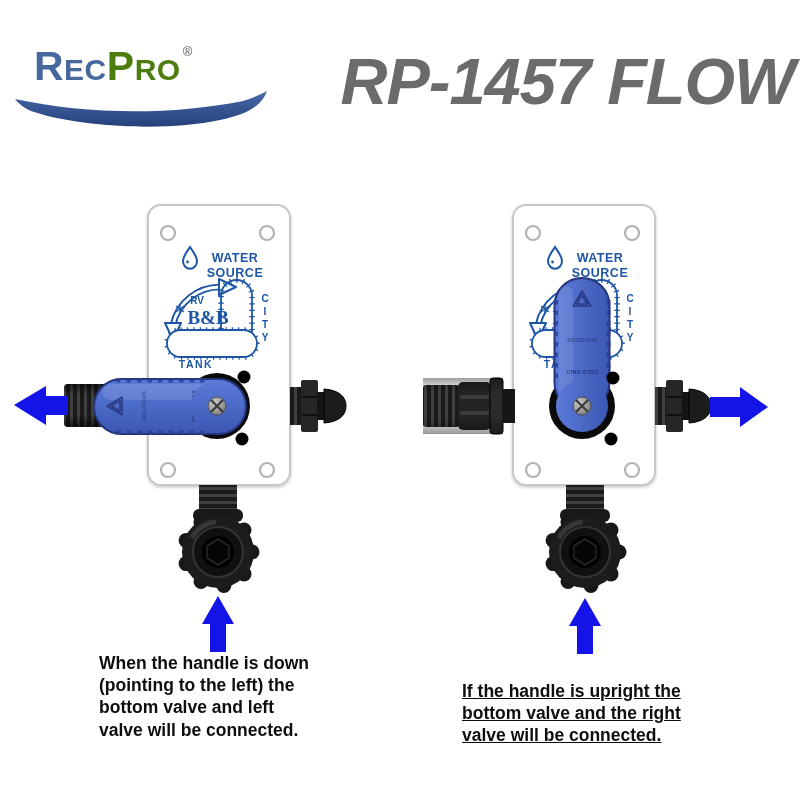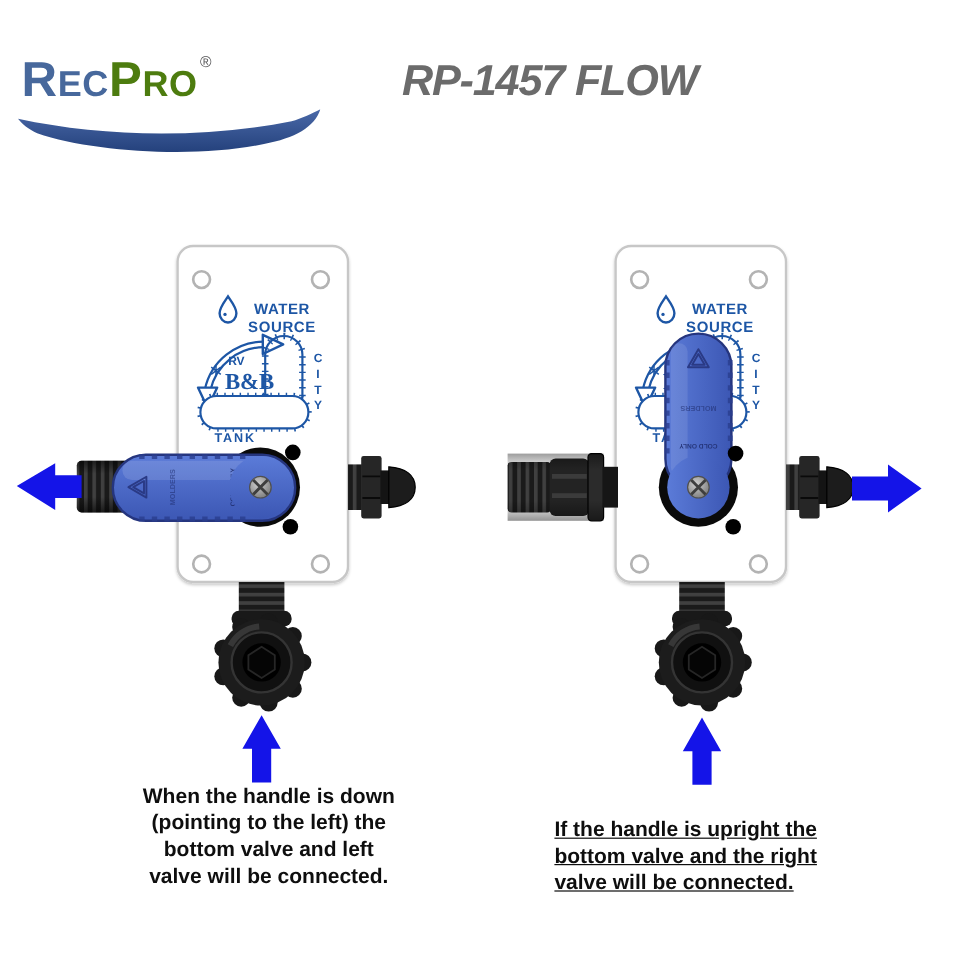--- a/index.html
+++ b/index.html
@@ -1,44 +1,44 @@
 <!DOCTYPE html>
 <html><head>
 <meta charset="utf-8">
 <style>
   html,body{margin:0;padding:0;background:#fff;}
   .canvas{position:relative;width:800px;height:800px;background:#ffffff;overflow:hidden;
           font-family:"Liberation Sans",sans-serif;}
 
   
   .logo{position:absolute;left:18px;top:46px;width:260px;height:90px;}
-  .logo-text{display:flex;align-items:baseline;}
+  .logo-text{display:flex;align-items:baseline;margin-left:16px;}
   .lp{display:inline-block;font-weight:bold;font-size:30px;letter-spacing:.5px;line-height:1;}
   .lp::first-letter{font-size:41px;}
   .lp-rec{color:#47689c;}
   .lp-pro{color:#4d7c0f;}
   .lp-reg{font-size:13px;color:#58585a;align-self:flex-start;margin-left:2px;position:relative;top:-2px;}
   .swoosh{position:absolute;left:-3px;top:44px;}
 
   
-  .title{position:absolute;left:335px;top:48px;width:465px;text-align:left;
-         font-weight:bold;font-style:italic;font-size:36px;line-height:1.05;
+  .title{position:absolute;left:335px;top:48px;width:465px;text-align:center;
+         font-weight:bold;font-style:italic;font-size:65px;line-height:1.05;
          color:#6b6b6b;letter-spacing:-1px;}
 
   
   .diag{position:absolute;top:200px;width:390px;height:460px;}
   .diag-left{left:0;}
   .diag-right{left:410px;}
   svg text{font-family:"Liberation Sans",sans-serif;}
   svg text.serif{font-family:"Liberation Serif",serif;}
 
   
   .cap{position:absolute;font-weight:bold;font-size:17.5px;line-height:1.27;
        color:#0e0e0e;white-space:pre-line;}
-  .cap-left{left:99px;top:652px;width:250px;text-align:center;}
+  .cap-left{left:99px;top:652px;width:250px;}
   .cap-right{left:462px;top:680px;width:300px;text-decoration:underline;}
 </style>
 </head>
 <body>
 
 <div class="canvas">
 
   <div class="logo">
     <div class="logo-text">
       <span class="lp lp-rec">REC</span>

